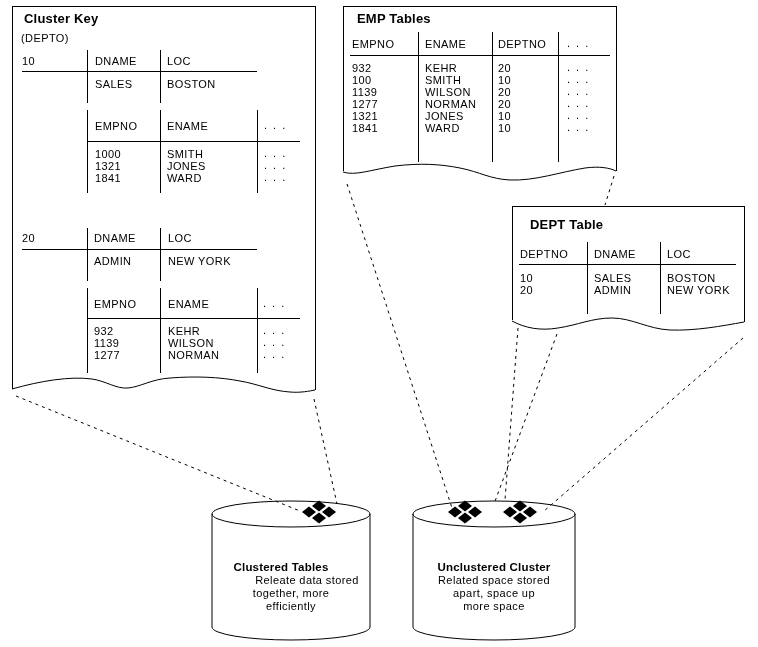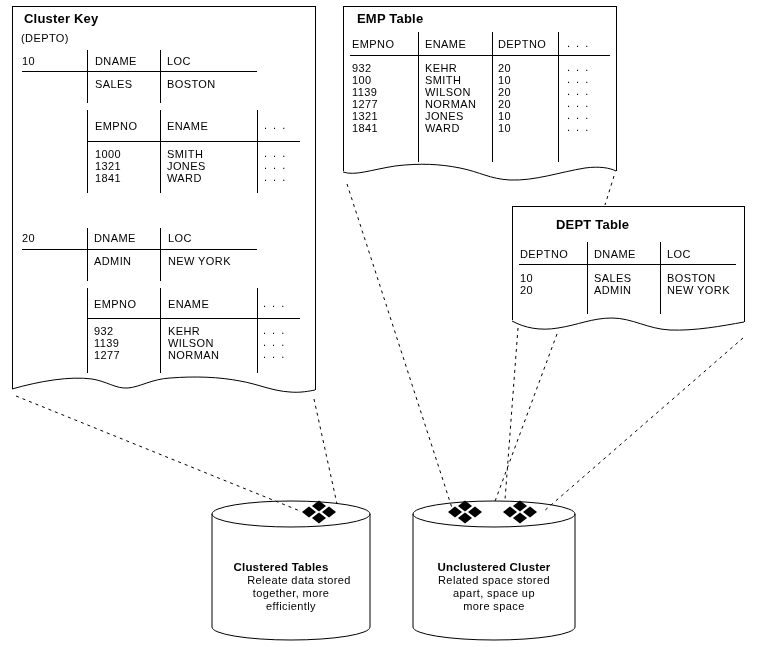--- a/index.html
+++ b/index.html
@@ -142,21 +142,21 @@
   <span class="t" style="left:94px;top:326px">932</span>
   <span class="t" style="left:168px;top:326px">KEHR</span>
   <span class="t dots" style="left:263px;top:325px">. . .</span>
   <span class="t" style="left:94px;top:338px">1139</span>
   <span class="t" style="left:168px;top:338px">WILSON</span>
   <span class="t dots" style="left:263px;top:337px">. . .</span>
   <span class="t" style="left:94px;top:350px">1277</span>
   <span class="t" style="left:168px;top:350px">NORMAN</span>
   <span class="t dots" style="left:263px;top:349px">. . .</span>
 
-  <span class="t bt" style="left:357px;top:12px">EMP Table</span>
+  <span class="t bt" style="left:357px;top:12px">EMP Tables</span>
   <span class="t" style="left:352px;top:39px">EMPNO</span>
   <span class="t" style="left:425px;top:39px">ENAME</span>
   <span class="t" style="left:498px;top:39px">DEPTNO</span>
   <span class="t dots" style="left:567px;top:38px">. . .</span>
 
   <span class="t" style="left:352px;top:63px">932</span>
   <span class="t" style="left:425px;top:63px">KEHR</span>
   <span class="t" style="left:498px;top:63px">20</span>
   <span class="t dots" style="left:567px;top:62px">. . .</span>
   <span class="t" style="left:352px;top:75px">100</span>
@@ -173,33 +173,33 @@
   <span class="t dots" style="left:567px;top:98px">. . .</span>
   <span class="t" style="left:352px;top:111px">1321</span>
   <span class="t" style="left:425px;top:111px">JONES</span>
   <span class="t" style="left:498px;top:111px">10</span>
   <span class="t dots" style="left:567px;top:110px">. . .</span>
   <span class="t" style="left:352px;top:123px">1841</span>
   <span class="t" style="left:425px;top:123px">WARD</span>
   <span class="t" style="left:498px;top:123px">10</span>
   <span class="t dots" style="left:567px;top:122px">. . .</span>
 
-  <span class="t bt" style="left:556px;top:218px">DEPT Table</span>
+  <span class="t bt" style="left:530px;top:218px">DEPT Table</span>
   <span class="t" style="left:520px;top:249px">DEPTNO</span>
   <span class="t" style="left:594px;top:249px">DNAME</span>
   <span class="t" style="left:667px;top:249px">LOC</span>
   <span class="t" style="left:520px;top:273px">10</span>
   <span class="t" style="left:594px;top:273px">SALES</span>
   <span class="t" style="left:667px;top:273px">BOSTON</span>
   <span class="t" style="left:520px;top:285px">20</span>
   <span class="t" style="left:594px;top:285px">ADMIN</span>
   <span class="t" style="left:667px;top:285px">NEW YORK</span>
 
   <span class="t dt ctr" style="left:206px;top:561px">Clustered Tables</span>
-  <span class="t ctr" style="left:224px;top:575px">Releate data stored</span>
+  <span class="t ctr" style="left:232px;top:575px">Releate data stored</span>
   <span class="t ctr" style="left:216px;top:588px">together, more</span>
   <span class="t ctr" style="left:216px;top:601px">efficiently</span>
 
   <span class="t dt ctr" style="left:419px;top:561px">Unclustered Cluster</span>
   <span class="t ctr" style="left:419px;top:575px">Related space stored</span>
   <span class="t ctr" style="left:419px;top:588px">apart, space up</span>
   <span class="t ctr" style="left:419px;top:601px">more space</span>
 
 </div>
 

